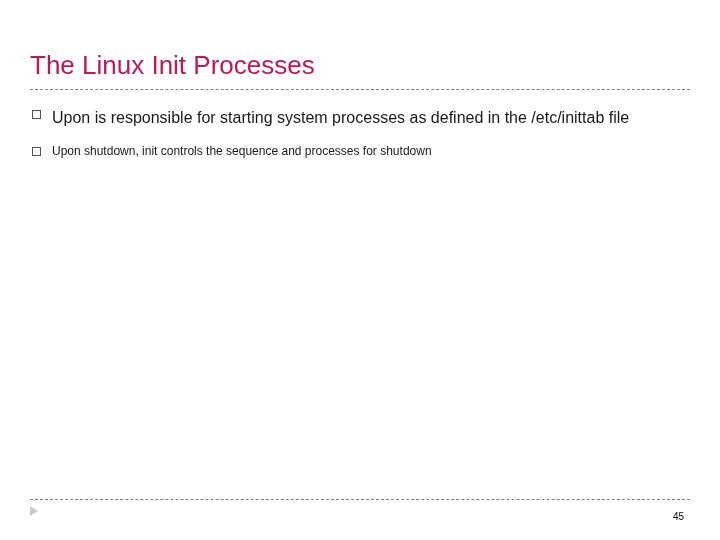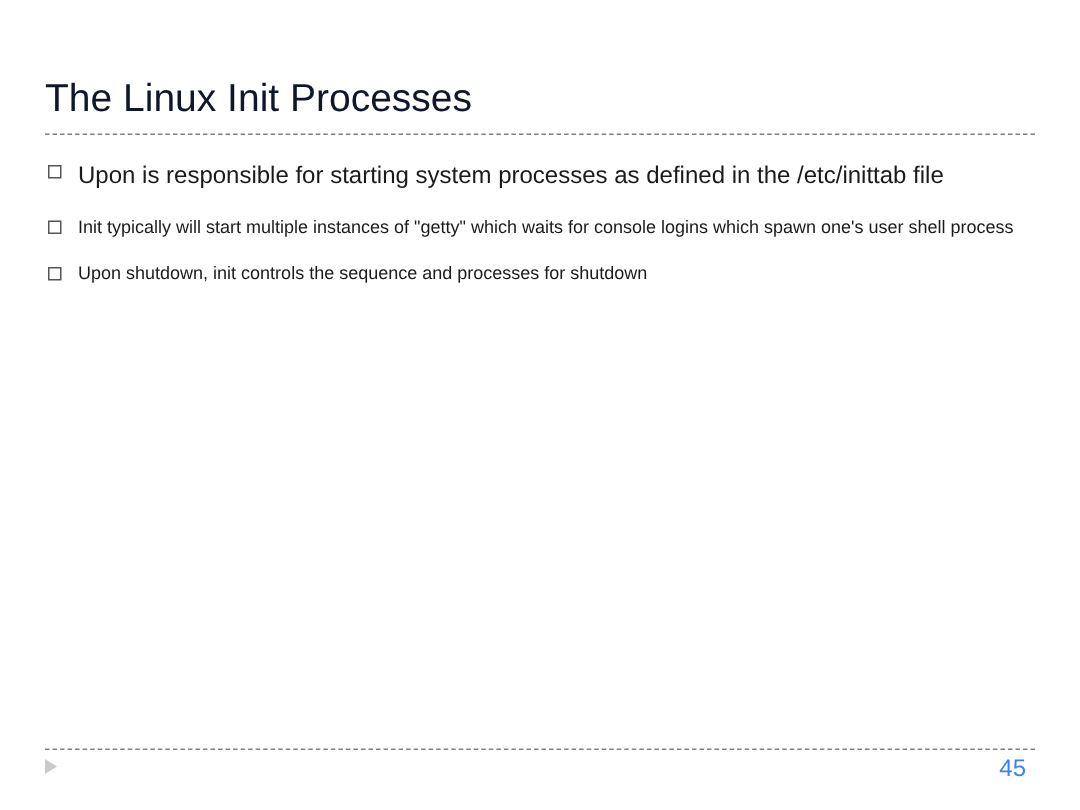--- a/index.html
+++ b/index.html
@@ -15,21 +15,21 @@
   .slide {
     position: relative;
     width: 720px;
     height: 540px;
     box-sizing: border-box;
     padding: 50px 30px 0 30px;
   }
   .title {
     font-size: 26px;
     font-weight: 400;
-    color: #0f172a;
+    color: #be185d;
     margin: 0 0 8px 0;
     letter-spacing: 0;
   }
   .hr-dash {
     border: none;
     border-top: 1px dashed #808080;
     margin: 0 0 14px 0;
   }
   .bullets {
     list-style: none;
@@ -69,22 +69,22 @@
     position: absolute;
     left: 30px;
     right: 30px;
     bottom: 40px;
     border-top: 1px dashed #808080;
   }
   .pagenum {
     position: absolute;
     right: 36px;
     bottom: 18px;
-    font-size: 16px;
-    color: #3b82f6;
+    font-size: 10px;
+    color: #000000;
   }
   .footer-tri {
     position: absolute;
     left: 30px;
     bottom: 24px;
     width: 0;
     height: 0;
     border-top: 5px solid transparent;
     border-bottom: 5px solid transparent;
     border-left: 8px solid #c9c9c9;
@@ -98,24 +98,20 @@
   <h1 class="title">The Linux Init Processes</h1>
   <hr class="hr-dash">
 
   <ul class="bullets">
     <li class="lvl1">
       <span class="box"></span>
       <span>Upon is responsible for starting system processes as defined in the /etc/inittab file</span>
     </li>
     <li class="lvl2">
       <span class="box"></span>
-      <span>Init typically will start multiple instances of "getty" which waits for console logins which spawn one's user shell process</span>
-    </li>
-    <li class="lvl2">
-      <span class="box"></span>
       <span>Upon shutdown, init controls the sequence and processes for shutdown</span>
     </li>
   </ul>
 
   <div class="footer-line"></div>
   <div class="footer-tri"></div>
   <div class="pagenum">45</div>
 
 </div>
 

